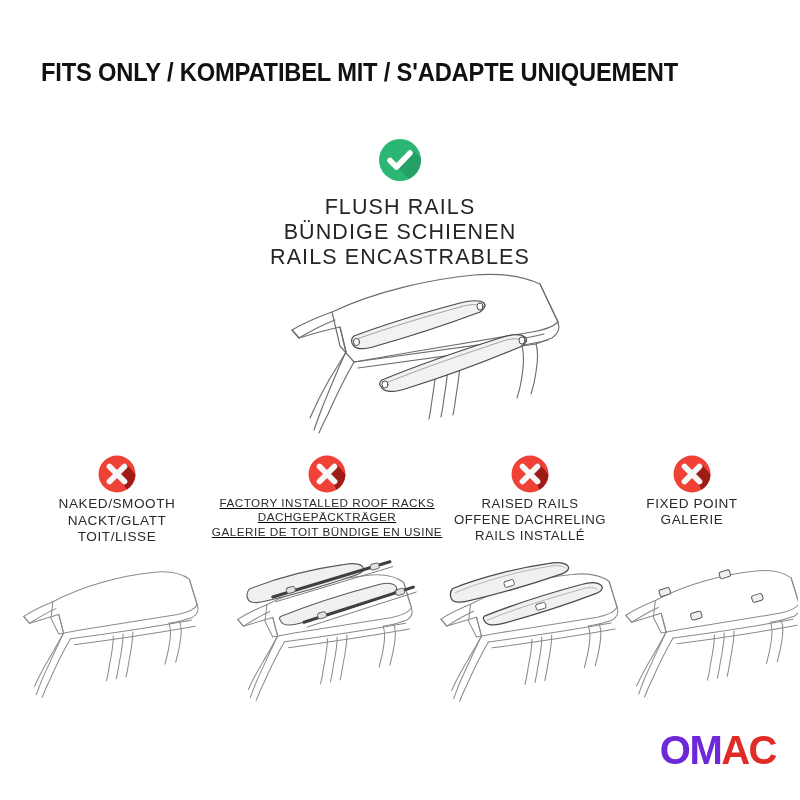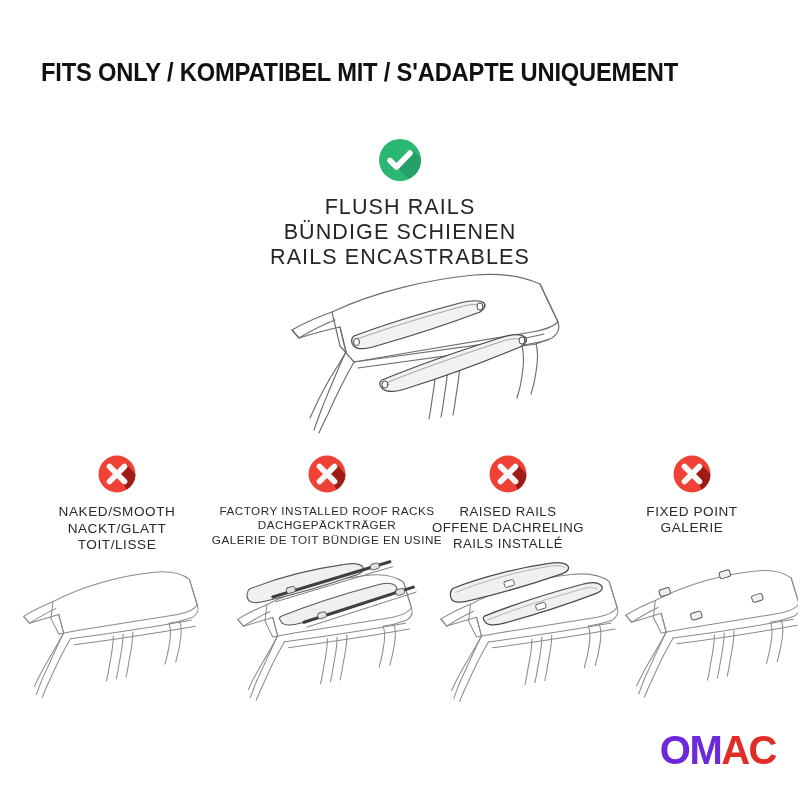--- a/index.html
+++ b/index.html
@@ -72,30 +72,29 @@
     height: 170px;
   }
 
   
   .col {
     position: absolute;
     top: 452px;
     text-align: center;
   }
   .col-labels {
-    margin-top: 8px;
     color: #2b2b2b;
     font-weight: 400;
     white-space: nowrap;
   }
   .col-labels .ln { display: block; }
 
   #col-0 { left: 17px;  width: 200px; }
-  #col-1 { left: 207px; width: 240px; }
-  #col-2 { left: 408px; width: 200px; }
+  #col-1 { left: 207px; width: 240px; text-decoration: underline; }
+  #col-2 { left: 430px; width: 200px; }
   #col-3 { left: 607px; width: 170px; }
 
   #col-0 .col-labels { font-size: 13.6px; line-height: 16.5px; letter-spacing: 0.55px; }
   #col-1 .col-labels { font-size: 11.7px; line-height: 14.4px; letter-spacing: 0.5px; }
   #col-2 .col-labels { font-size: 13.2px; line-height: 16.2px; letter-spacing: 0.5px; }
   #col-3 .col-labels { font-size: 13.6px; line-height: 16.4px; letter-spacing: 0.55px; }
 
   .col-illustration {
     position: absolute;
     width: 200px;

